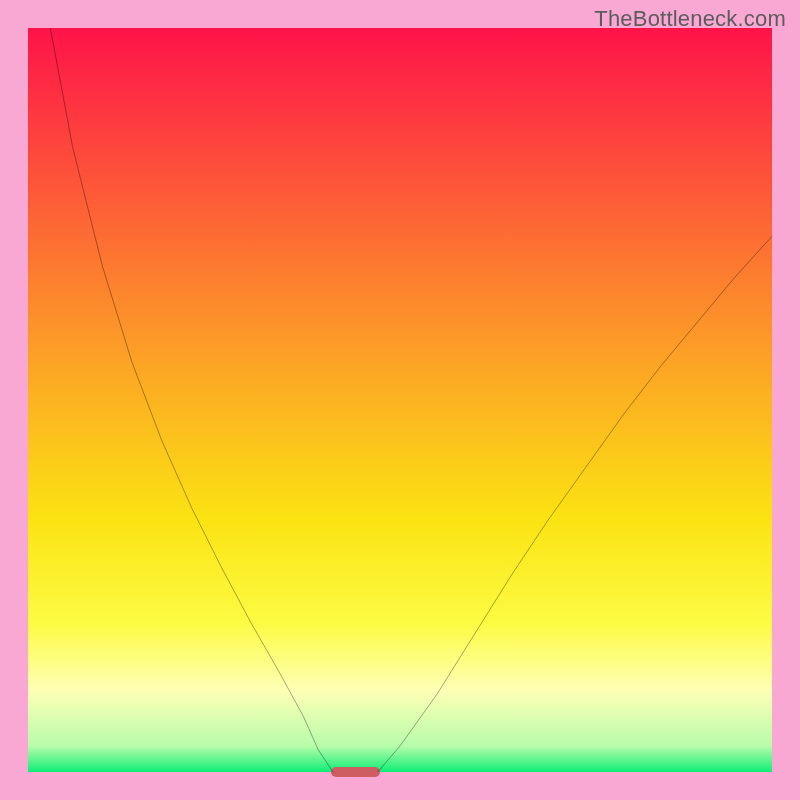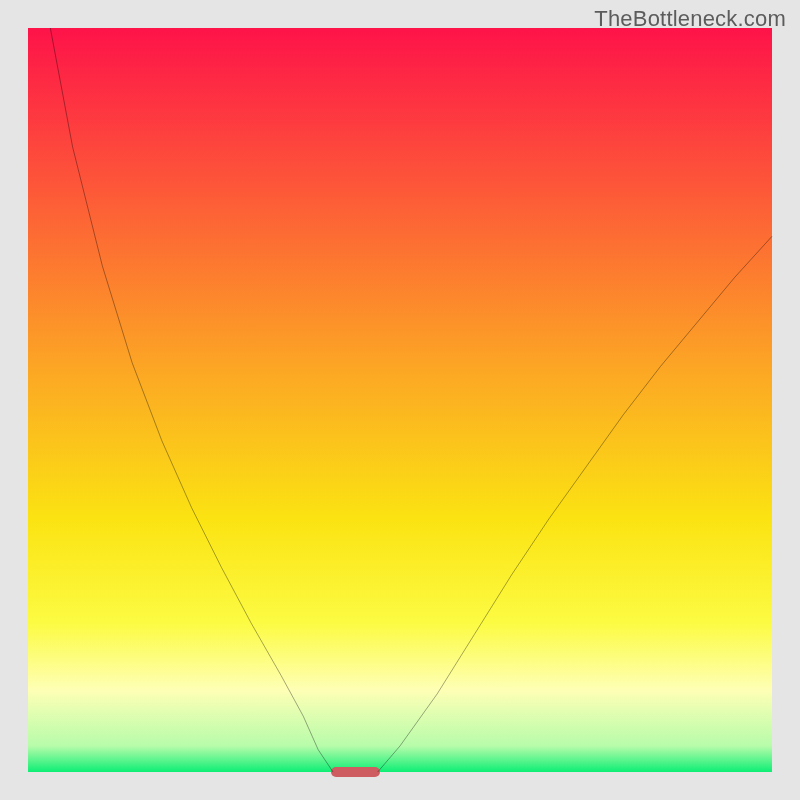--- a/index.html
+++ b/index.html
@@ -8,21 +8,21 @@
     width: 800px;
     height: 800px;
     overflow: hidden;
     background: #000;
     font-family: Arial, Helvetica, sans-serif;
   }
   .stage {
     position: relative;
     width: 800px;
     height: 800px;
-    background: #e5e5e5;
+    background: #f9a8d4;
   }
   .watermark {
     position: absolute;
     top: 6px;
     right: 14px;
     color: #5c5c5c;
     font-size: 22px;
     font-weight: 400;
     letter-spacing: 0.2px;
     z-index: 10;

